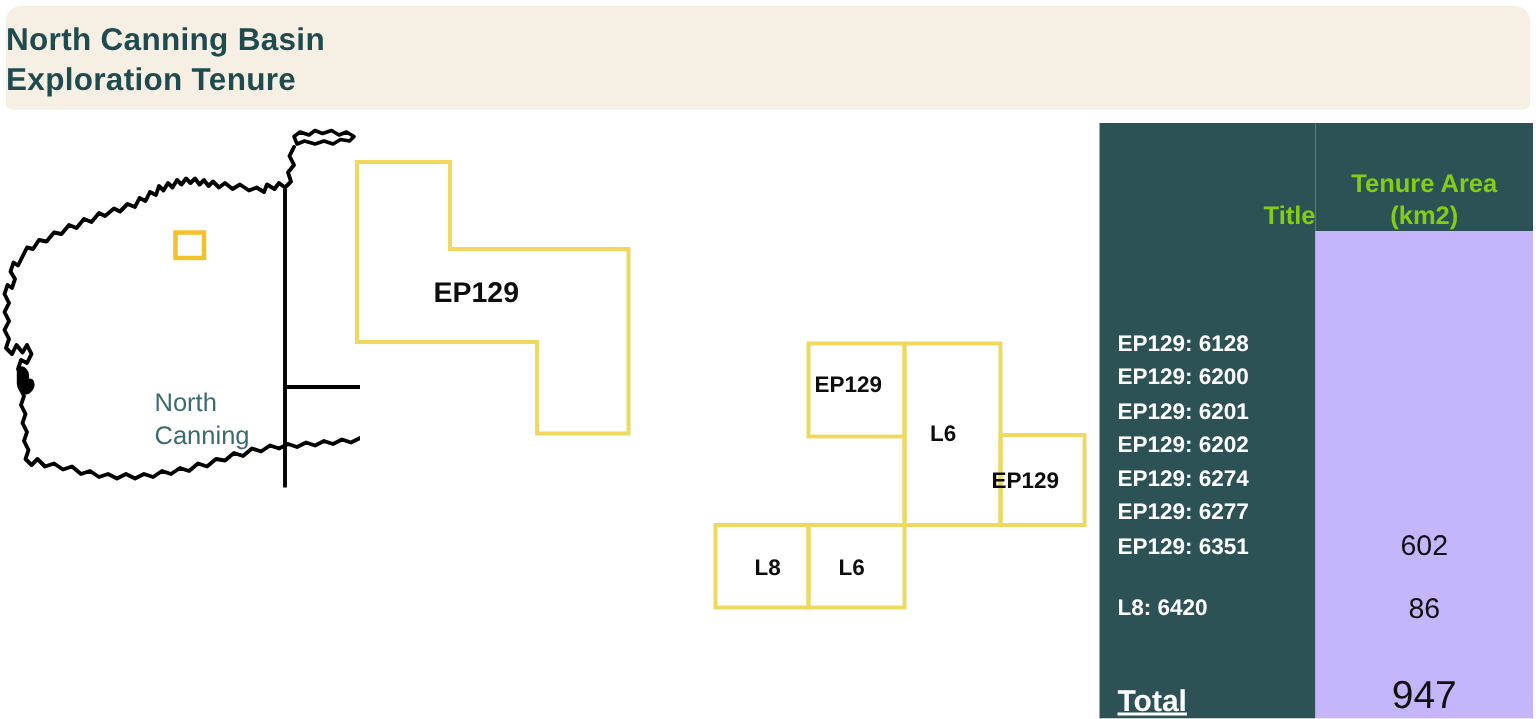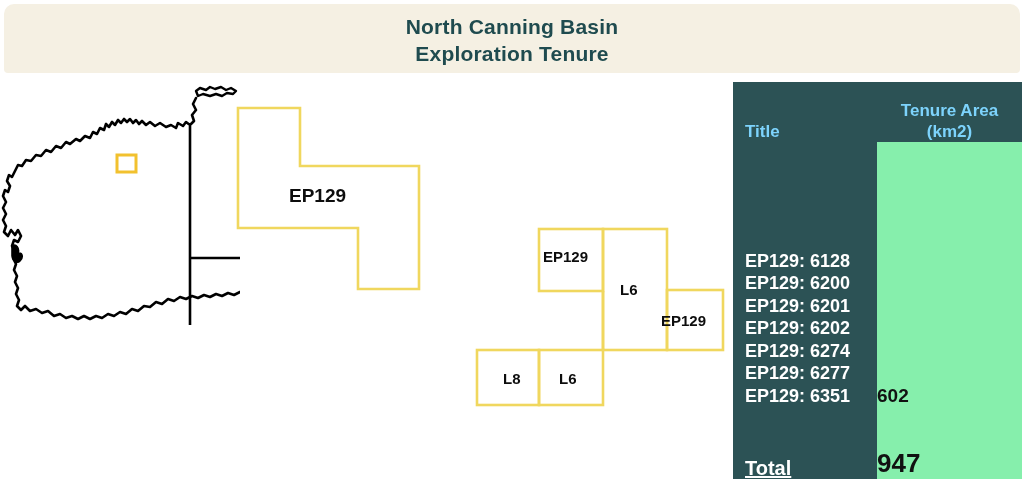--- a/index.html
+++ b/index.html
@@ -23,21 +23,21 @@
     width: 1016px;
     height: 69px;
     background: #f5f0e3;
     border-radius: 10px 10px 4px 4px;
   }
   #header-title {
     position: absolute;
     left: 0;
     right: 0;
     top: 9px;
-    text-align: center;
+    text-align: left;
     color: #1f4b4f;
     font-weight: bold;
     font-size: 21px;
     line-height: 27px;
     letter-spacing: 0.2px;
     white-space: pre-line;
   }
 
   
   #map-panel {
@@ -99,58 +99,58 @@
   #tenure-table col.c-title { width: 144px; }
   #tenure-table col.c-area  { width: 145px; }
 
   #tenure-table th, #tenure-table td {
     padding: 0;
     vertical-align: bottom;
     border: 0;
   }
   .th-cell {
     background: #2c5255;
-    color: #7dd3fc;
+    color: #84cc16;
     font-weight: bold;
     font-size: 17px;
-    height: 60px;
+    height: 72px;
     vertical-align: middle;
     border-bottom: 2px solid #dfe8ea;
   }
   .th-title {
-    text-align: left;
+    text-align: right;
     padding-left: 12px !important;
     border-right: 2px solid #9fb9bd;
   }
   .th-area {
     text-align: center;
     line-height: 21px;
     white-space: pre-line;
     padding: 0 10px !important;
   }
 
   .td-title {
     background: #2c5255;
     color: #ffffff;
     font-weight: bold;
-    font-size: 18px;
+    font-size: 15px;
     line-height: 22.5px;
     text-align: left;
     padding: 4px 0 6px 12px !important;
     vertical-align: top;
     border-right: 2px solid #9fb9bd;
     border-bottom: 2px solid #dfe8ea;
     white-space: pre-line;
   }
   .td-area {
-    background: #86efac;
+    background: #c4b5fd;
     color: #111111;
-    font-weight: bold;
+    font-weight: normal;
     font-size: 19px;
-    text-align: left;
+    text-align: center;
     vertical-align: bottom;
     padding-bottom: 6px !important;
     border-bottom: 2px solid #ffffff;
   }
   .row-total .td-title {
     font-size: 20px;
     vertical-align: middle;
     padding-top: 0 !important;
     padding-bottom: 0 !important;
     border-bottom: 0;
@@ -201,20 +201,22 @@
              C17,186 13,183 12,178 Z" fill="#000000" stroke="#000000" stroke-width="1.6"></path>
 
     <line x1="190" y1="48" x2="190" y2="247" stroke="#000000" stroke-width="2.6"></line>
     <line x1="190" y1="180" x2="240" y2="180" stroke="#000000" stroke-width="2.6"></line>
   </svg>
 
   <svg style="position:absolute;left:115px;top:75px;" width="24" height="24" viewBox="0 0 24 24">
     <rect x="2" y="2" width="19" height="17" fill="none" stroke="#f2c12e" stroke-width="3"></rect>
   </svg>
 
+  <div id="north-canning-label">North
+Canning</div>
 </div>
 
 <div id="tenure-diagram">
   <svg width="730" height="479" viewBox="0 0 730 479">
 
     <polygon points="238,108 300,108 300,166 419,166 419,289 358,289 358,228 238,228" fill="none" stroke="#f0d75e" stroke-width="2.6" stroke-linejoin="miter"></polygon>
 
     <rect x="539" y="229" width="64" height="62" fill="none" stroke="#f0d75e" stroke-width="2.6"></rect>
     <rect x="603" y="229" width="64" height="121" fill="none" stroke="#f0d75e" stroke-width="2.6"></rect>
     <rect x="667" y="290" width="56" height="60" fill="none" stroke="#f0d75e" stroke-width="2.6"></rect>
@@ -248,18 +250,22 @@
     <tr style="height:178px;">
       <td class="td-title">EP129: 6128
 EP129:  6200
 EP129: 6201
 EP129: 6202
 EP129: 6274
 EP129:  6277
 EP129: 6351</td>
       <td class="td-area">602</td>
     </tr>
+    <tr style="height:32px;">
+      <td class="td-title">L8: 6420</td>
+      <td class="td-area">86</td>
+    </tr>
     <tr class="row-total" style="height:43px;">
       <td class="td-title">Total</td>
       <td class="td-area">947</td>
     </tr>
   </tbody>
 </table>
 
 </body></html>

